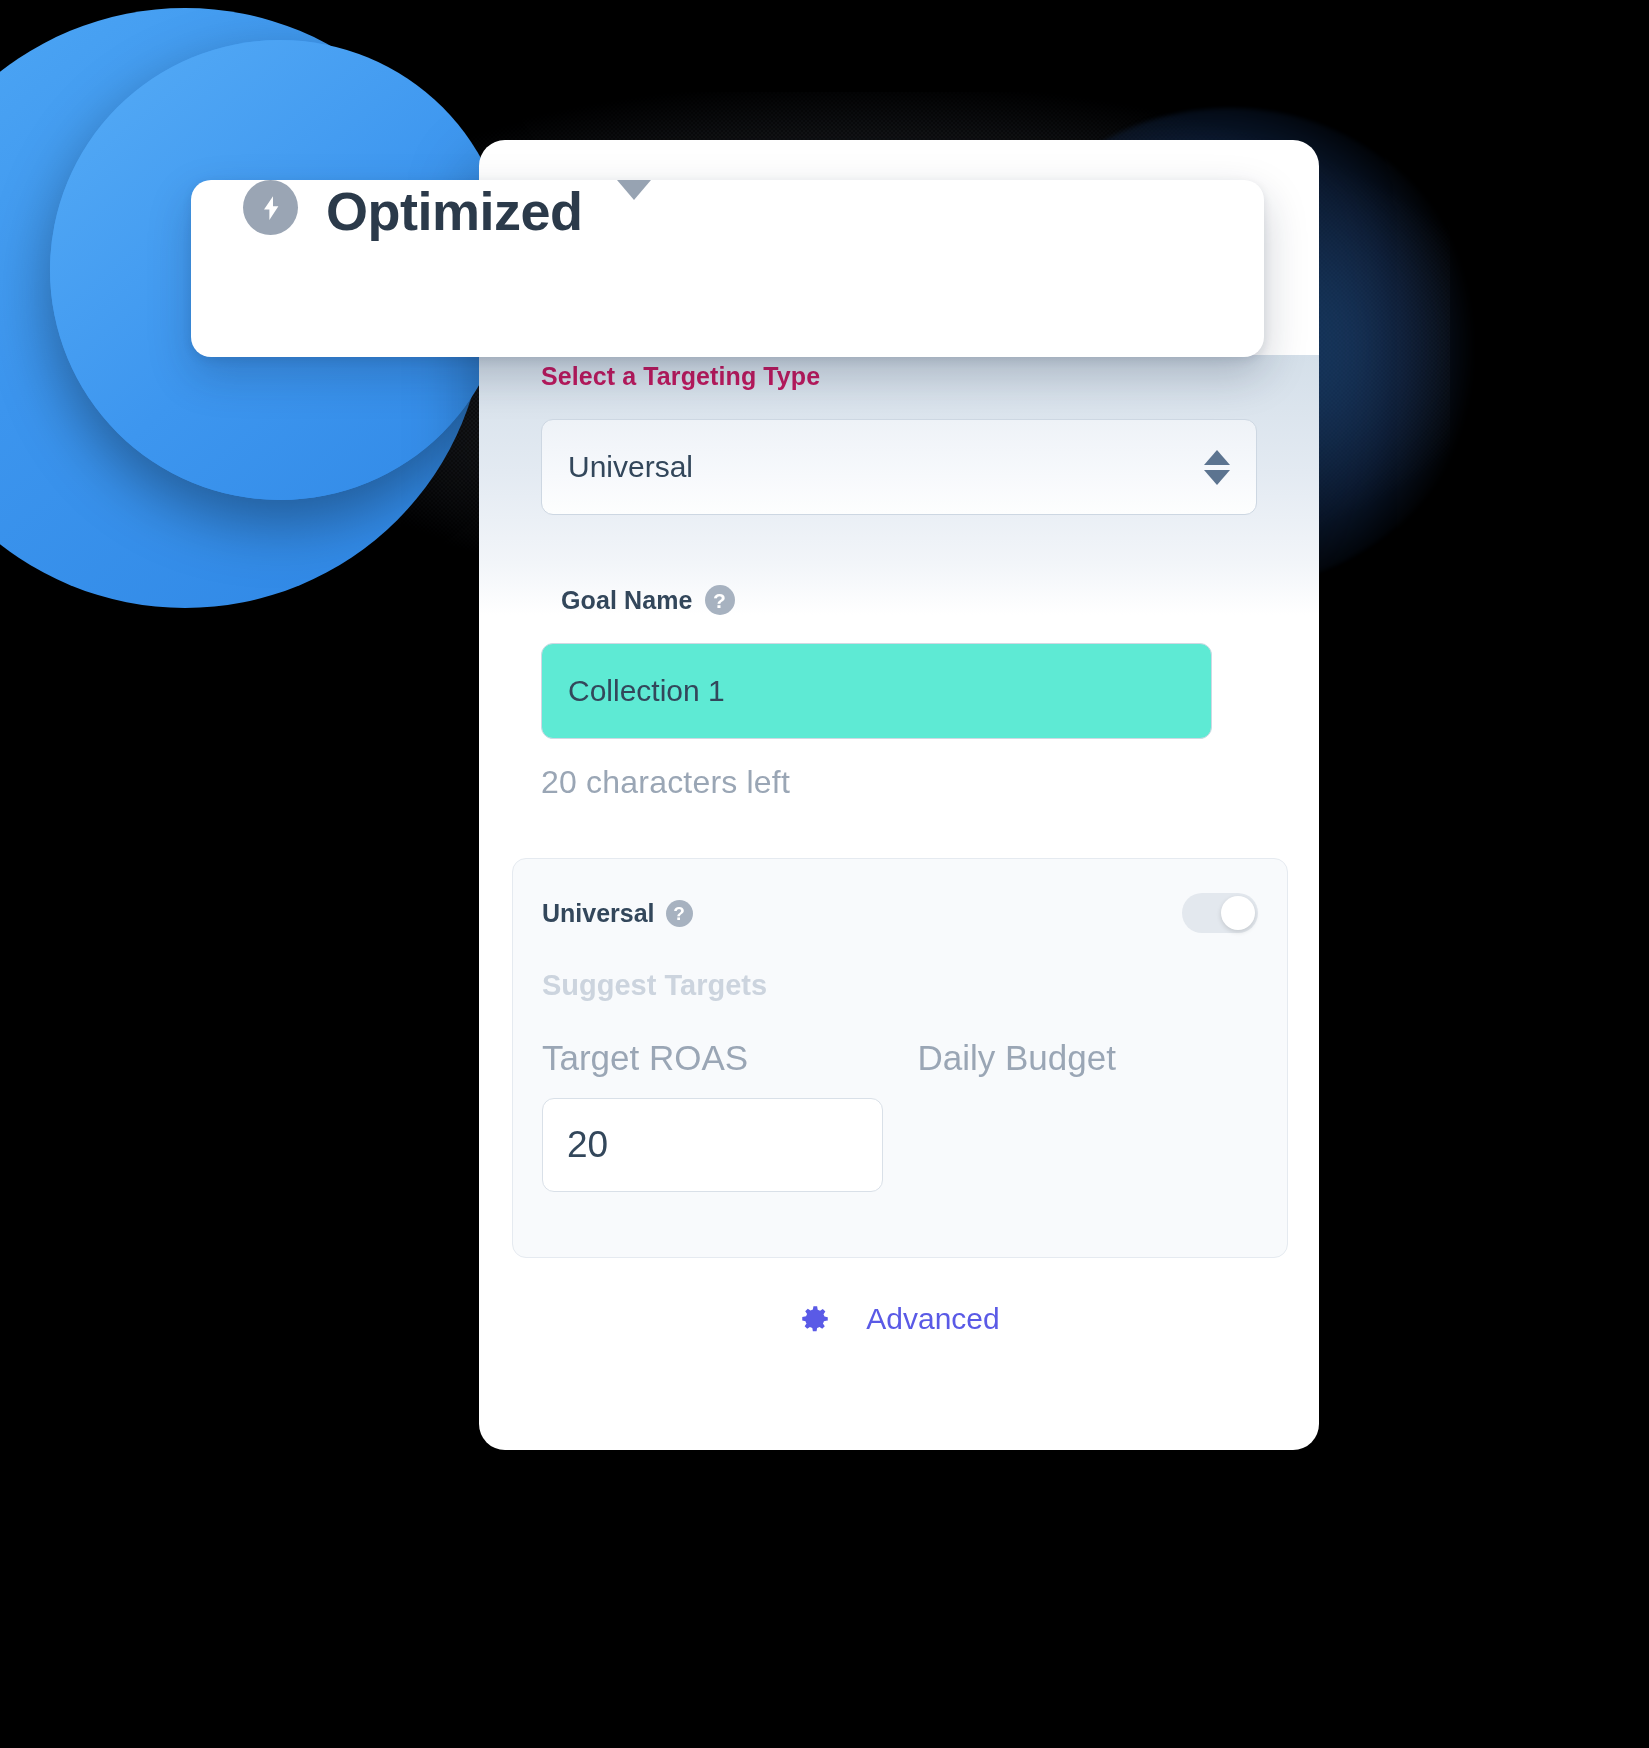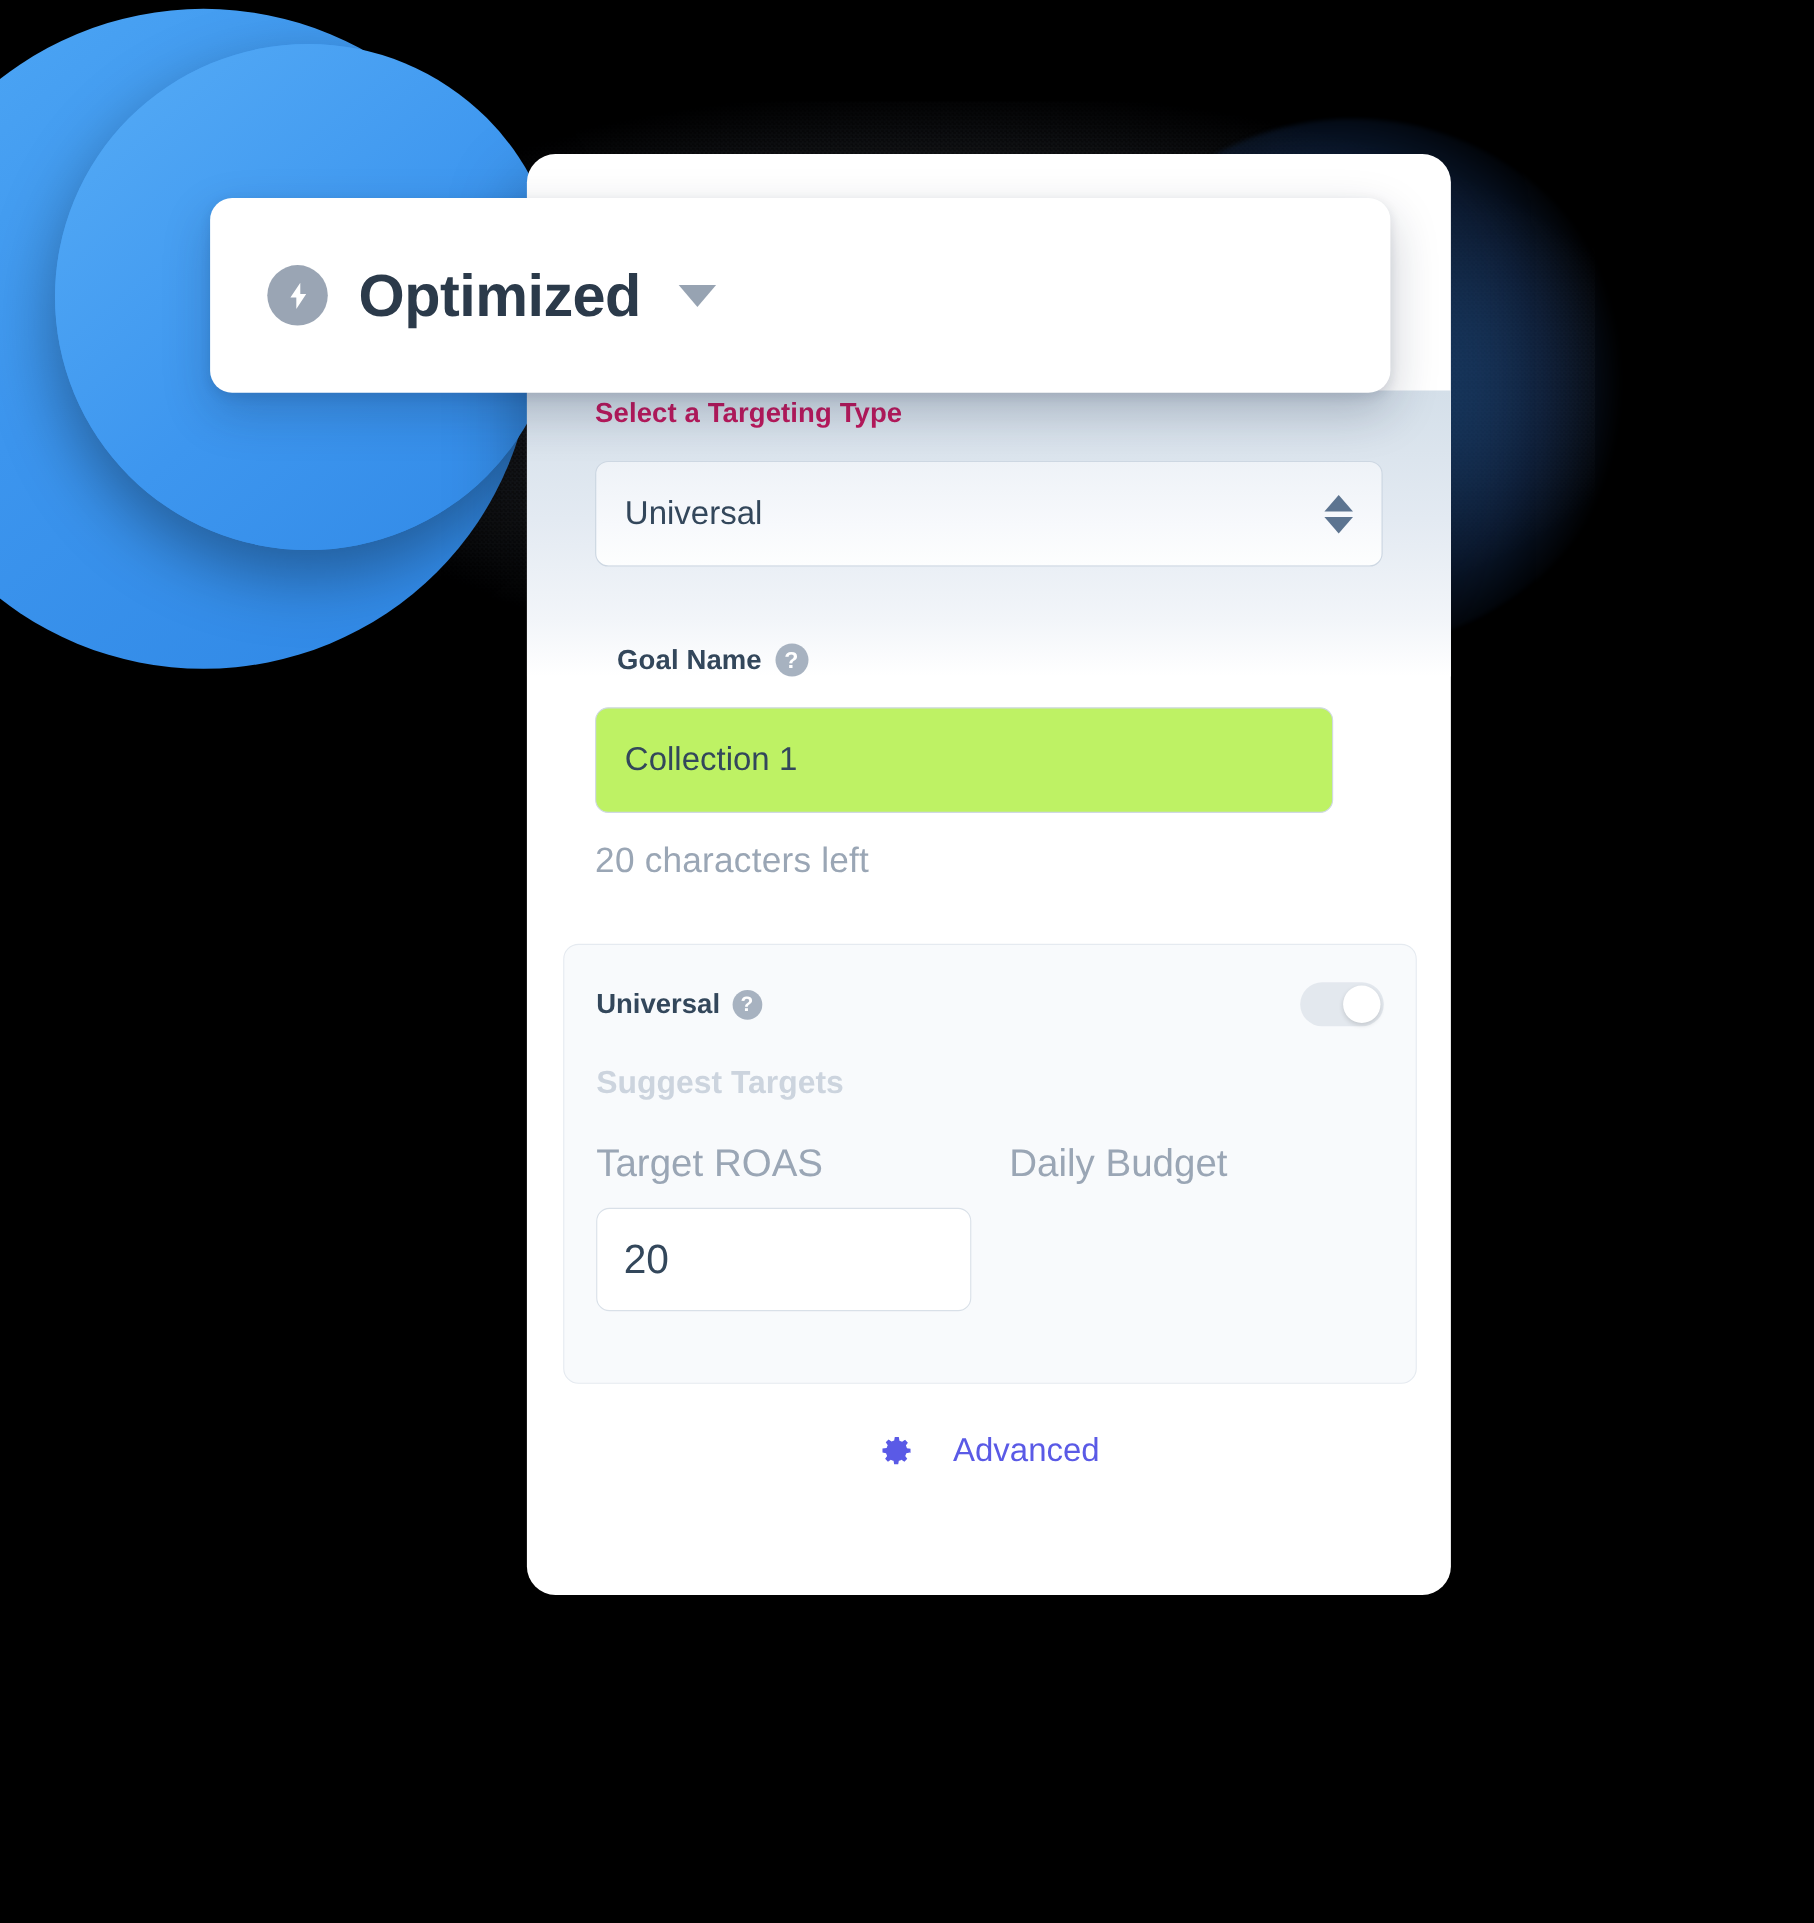--- a/index.html
+++ b/index.html
@@ -72,21 +72,21 @@
   
   .label-goal{position:absolute;left:72px;top:445px;margin-left:10px;}
   .help-dot{
     width:30px;height:30px;border-radius:50%;background:#a7b2c0;color:#fff;
     display:inline-flex;align-items:center;justify-content:center;
     font-size:21px;font-weight:700;line-height:1;
   }
   .help-dot.small{width:27px;height:27px;font-size:19px;}
   .text-input{
     position:absolute;left:62px;top:503px;width:671px;height:96px;box-sizing:border-box;
-    background:#bef264;border:1.5px solid #cfd8e3;border-radius:12px;
+    background:#5eead4;border:1.5px solid #cfd8e3;border-radius:12px;
     display:flex;align-items:center;padding:0 26px;
   }
   .text-input .val{font-size:30px;color:#33475b;}
   .char-left{
     position:absolute;left:62px;top:624px;font-size:32px;color:#9aa6b5;letter-spacing:.2px;
   }
 
   
   .subpanel{
     position:absolute;left:33px;top:718px;width:776px;height:400px;box-sizing:border-box;
@@ -117,21 +117,21 @@
     display:flex;align-items:center;justify-content:center;gap:34px;
     color:#5a5ae6;font-size:30px;font-weight:500;
   }
   .gear-ic{width:34px;height:34px;display:block;}
 
   
   .pill{
     position:absolute;left:191px;top:180px;width:1073px;height:177px;
     background:#fff;border-radius:20px;
     box-shadow:0 18px 44px rgba(16,32,60,.22), 0 3px 10px rgba(16,32,60,.10);
-    display:flex;align-items:center;padding:0 52px;box-sizing:border-box;gap:28px;
+    display:flex;padding:0 52px;box-sizing:border-box;gap:28px;
   }
   .bolt-circle{
     width:55px;height:55px;border-radius:50%;background:#9aa5b4;
     display:flex;align-items:center;justify-content:center;flex:none;
   }
   .bolt-circle svg{width:30px;height:30px;display:block;}
   .pill-text{font-size:54px;font-weight:700;color:#2b3a4a;letter-spacing:-.5px;}
   .caret{
     width:0;height:0;border-left:17px solid transparent;border-right:17px solid transparent;
     border-top:20px solid #97a3b2;margin-left:6px;

